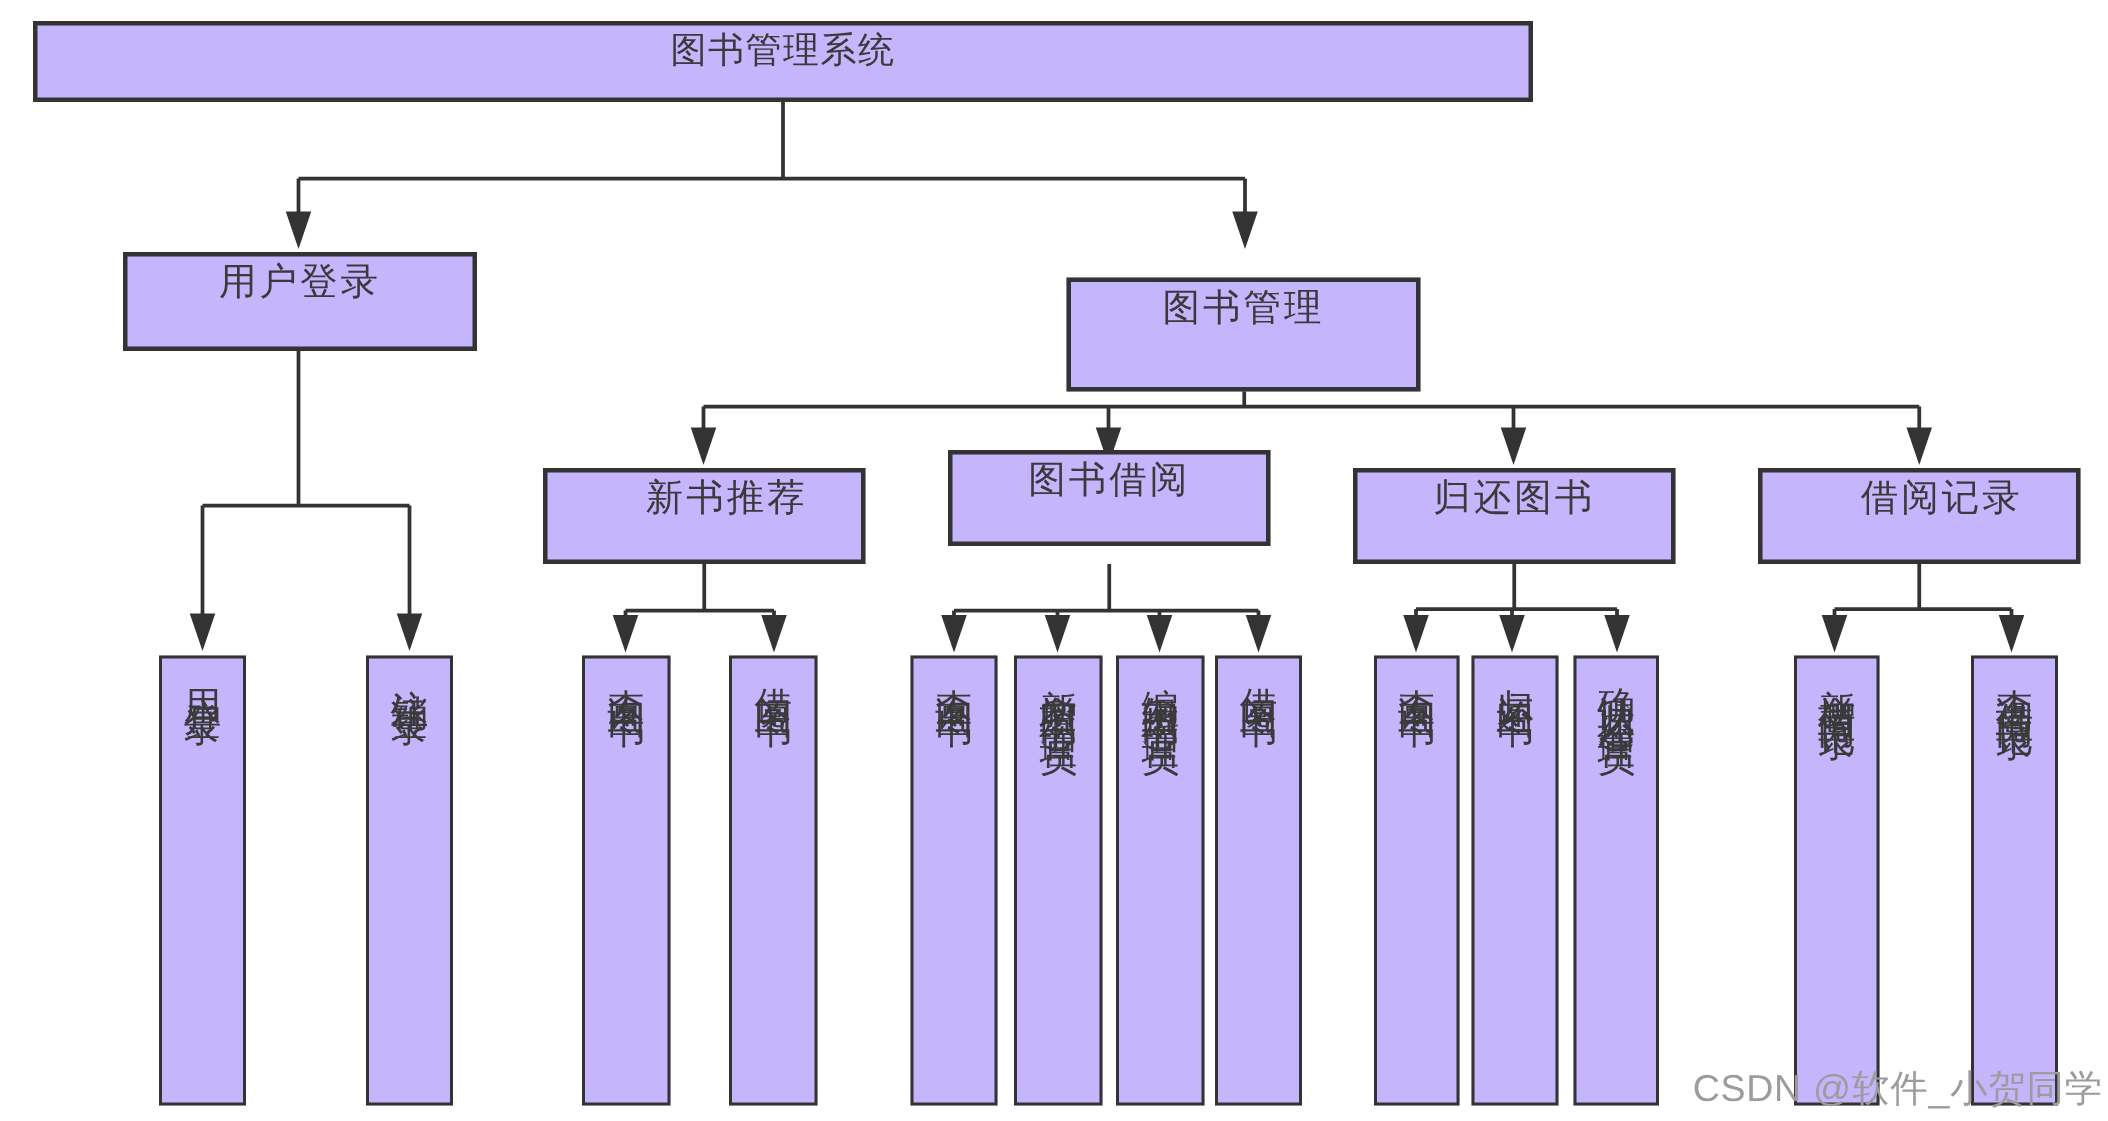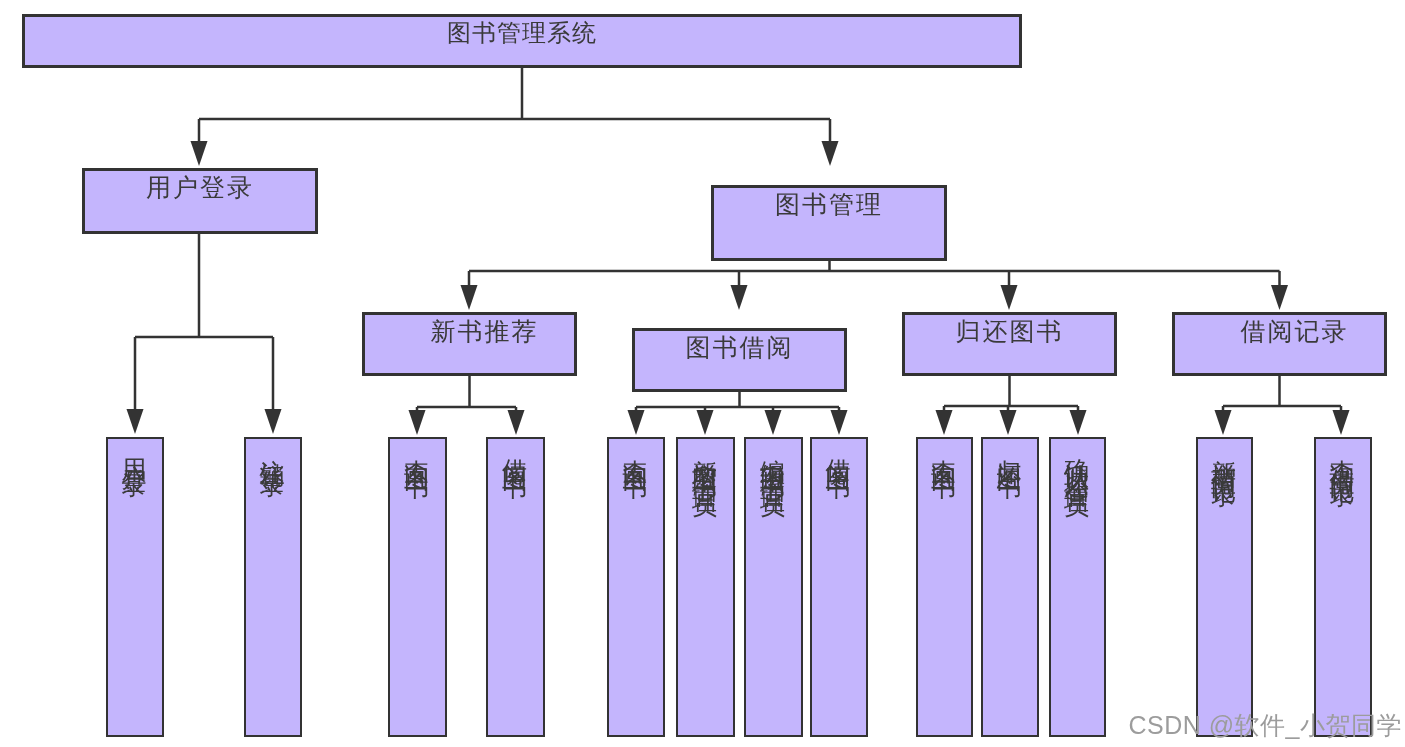--- a/index.html
+++ b/index.html
@@ -89,21 +89,21 @@
 <div class="box major" style="left:82px;top:168px;width:236px;height:66px;">
   <span>用户登录</span>
 </div>
 <div class="box major" style="left:711px;top:168px;width:236px;height:76px;margin-top:17px;">
   <span>图书管理</span>
 </div>
 
 <div class="box major" style="left:362px;top:312px;width:215px;height:64px;padding-left:30px;">
   <span>新书推荐</span>
 </div>
-<div class="box major" style="left:632px;top:328px;width:215px;height:64px;">
+<div class="box major" style="left:632px;top:300px;width:215px;height:64px;">
   <span>图书借阅</span>
 </div>
 <div class="box major" style="left:902px;top:312px;width:215px;height:64px;">
   <span>归还图书</span>
 </div>
 <div class="box major" style="left:1172px;top:312px;width:215px;height:64px;padding-left:30px;">
   <span>借阅记录</span>
 </div>
 
 <div class="box leaf" style="left:106px;top:437px;width:58px;height:300px;">

